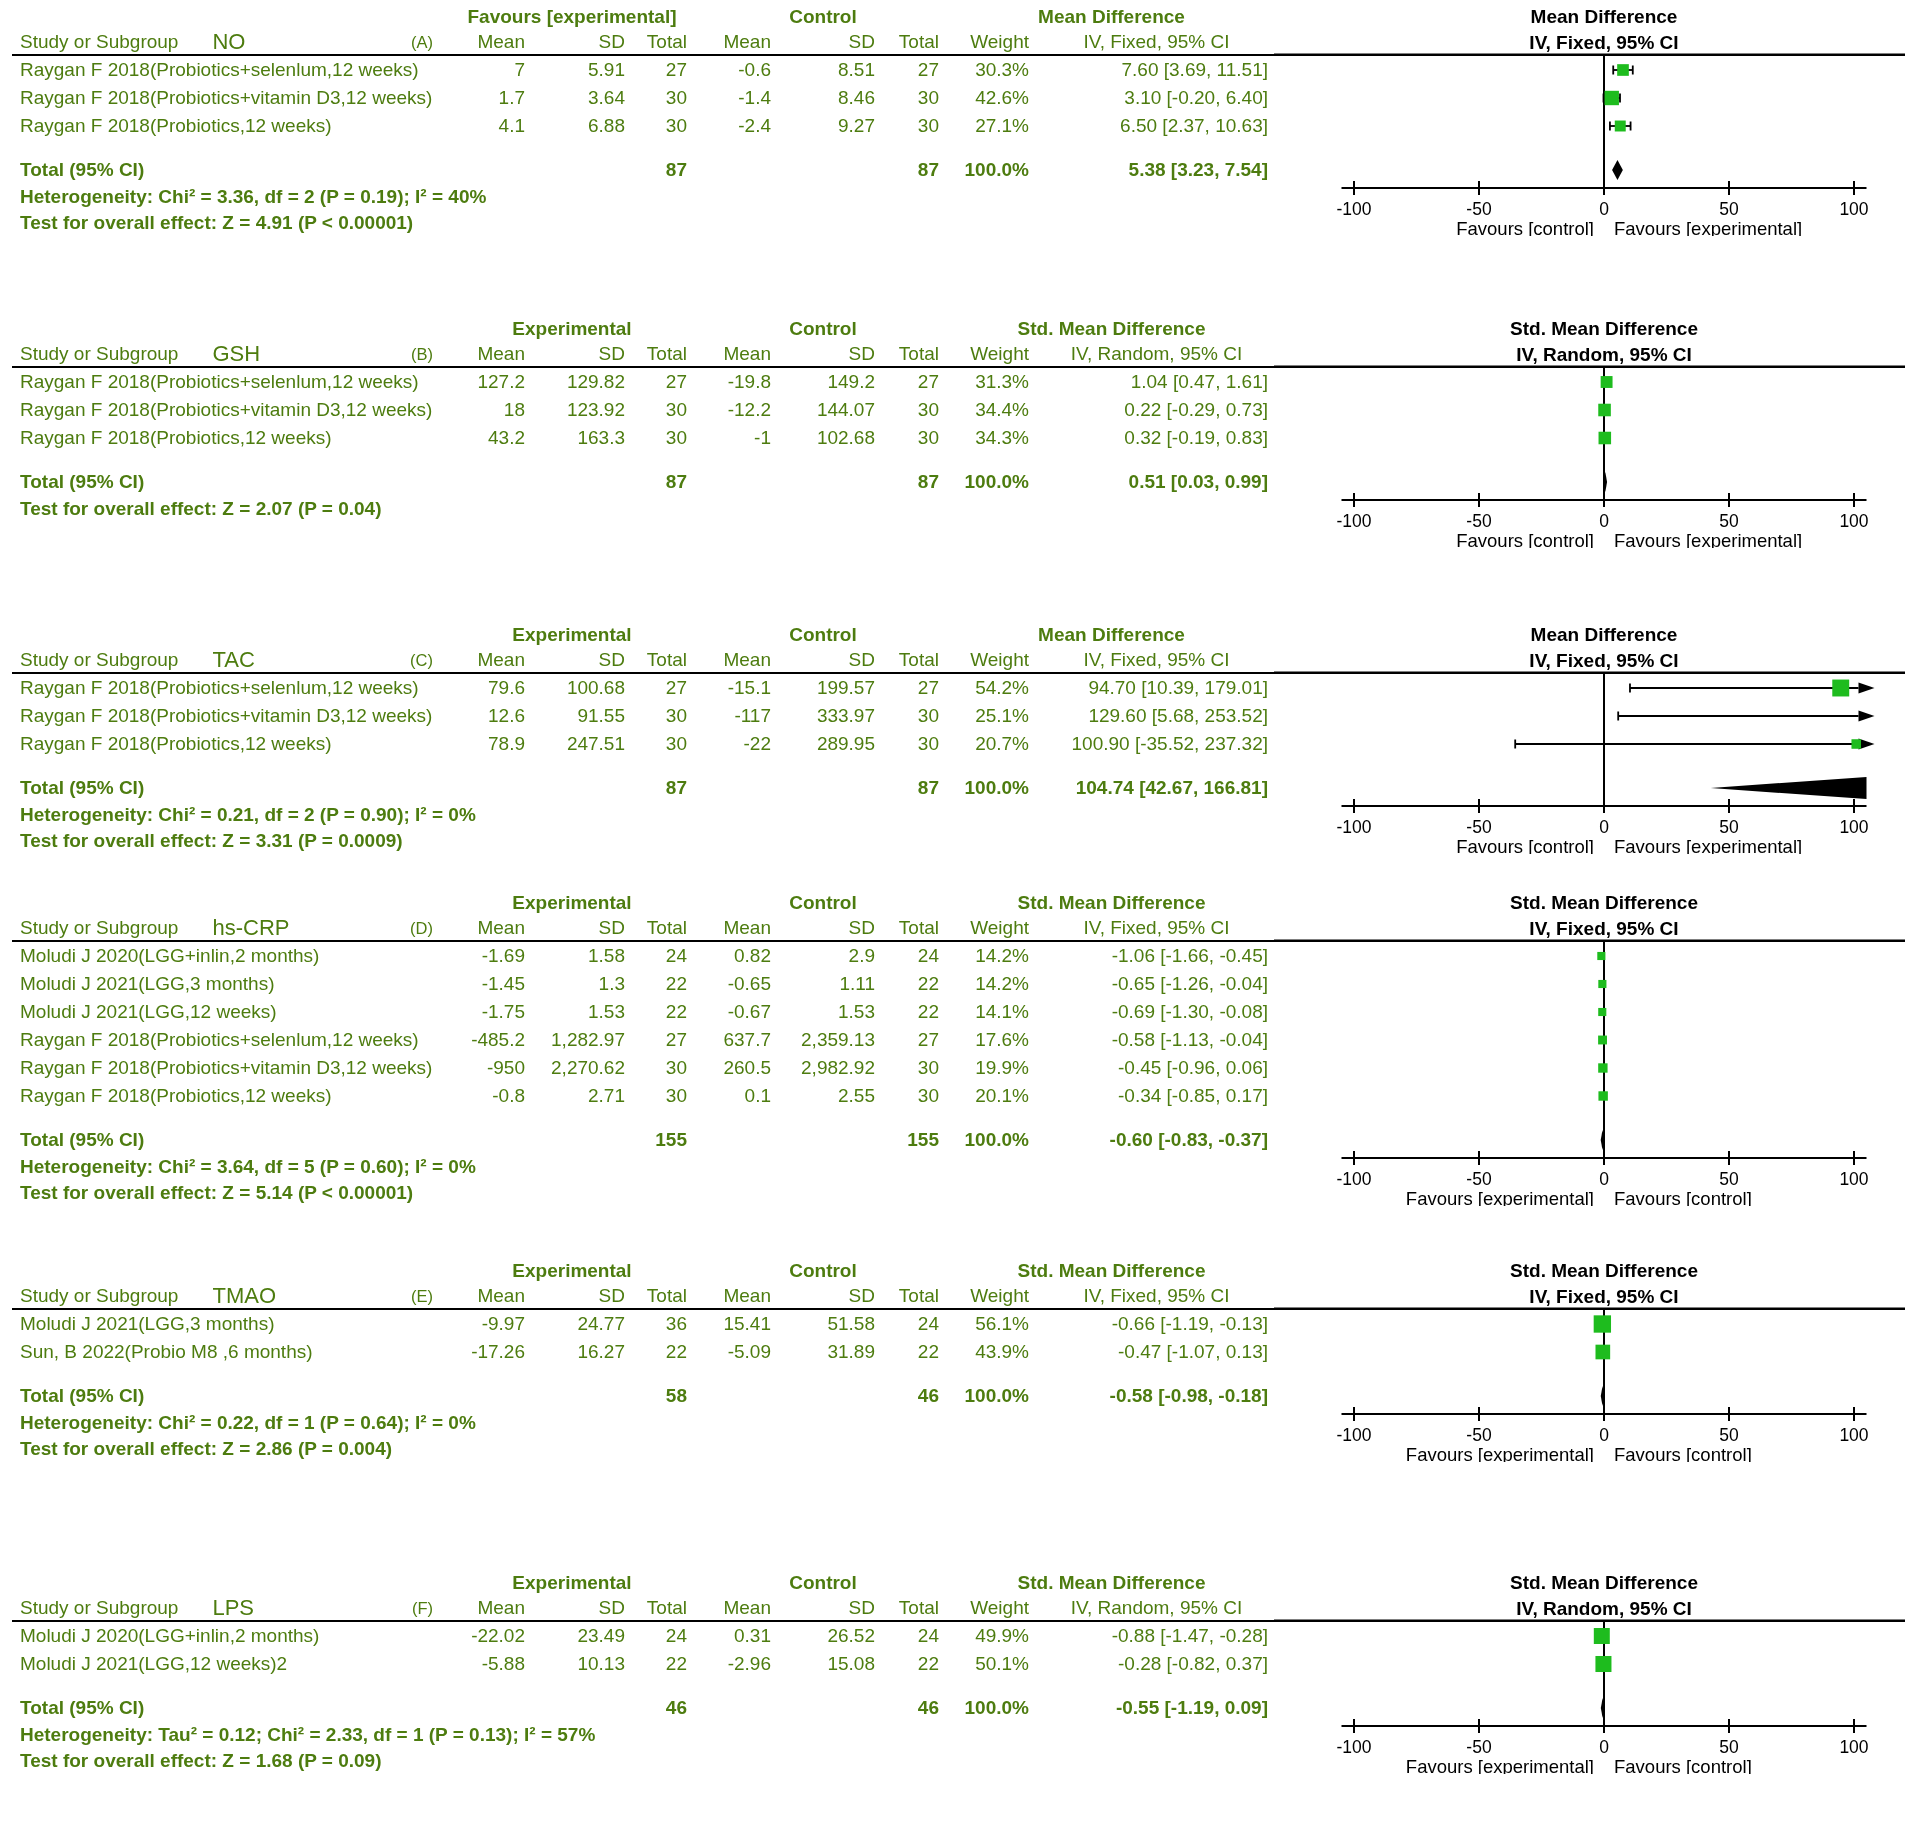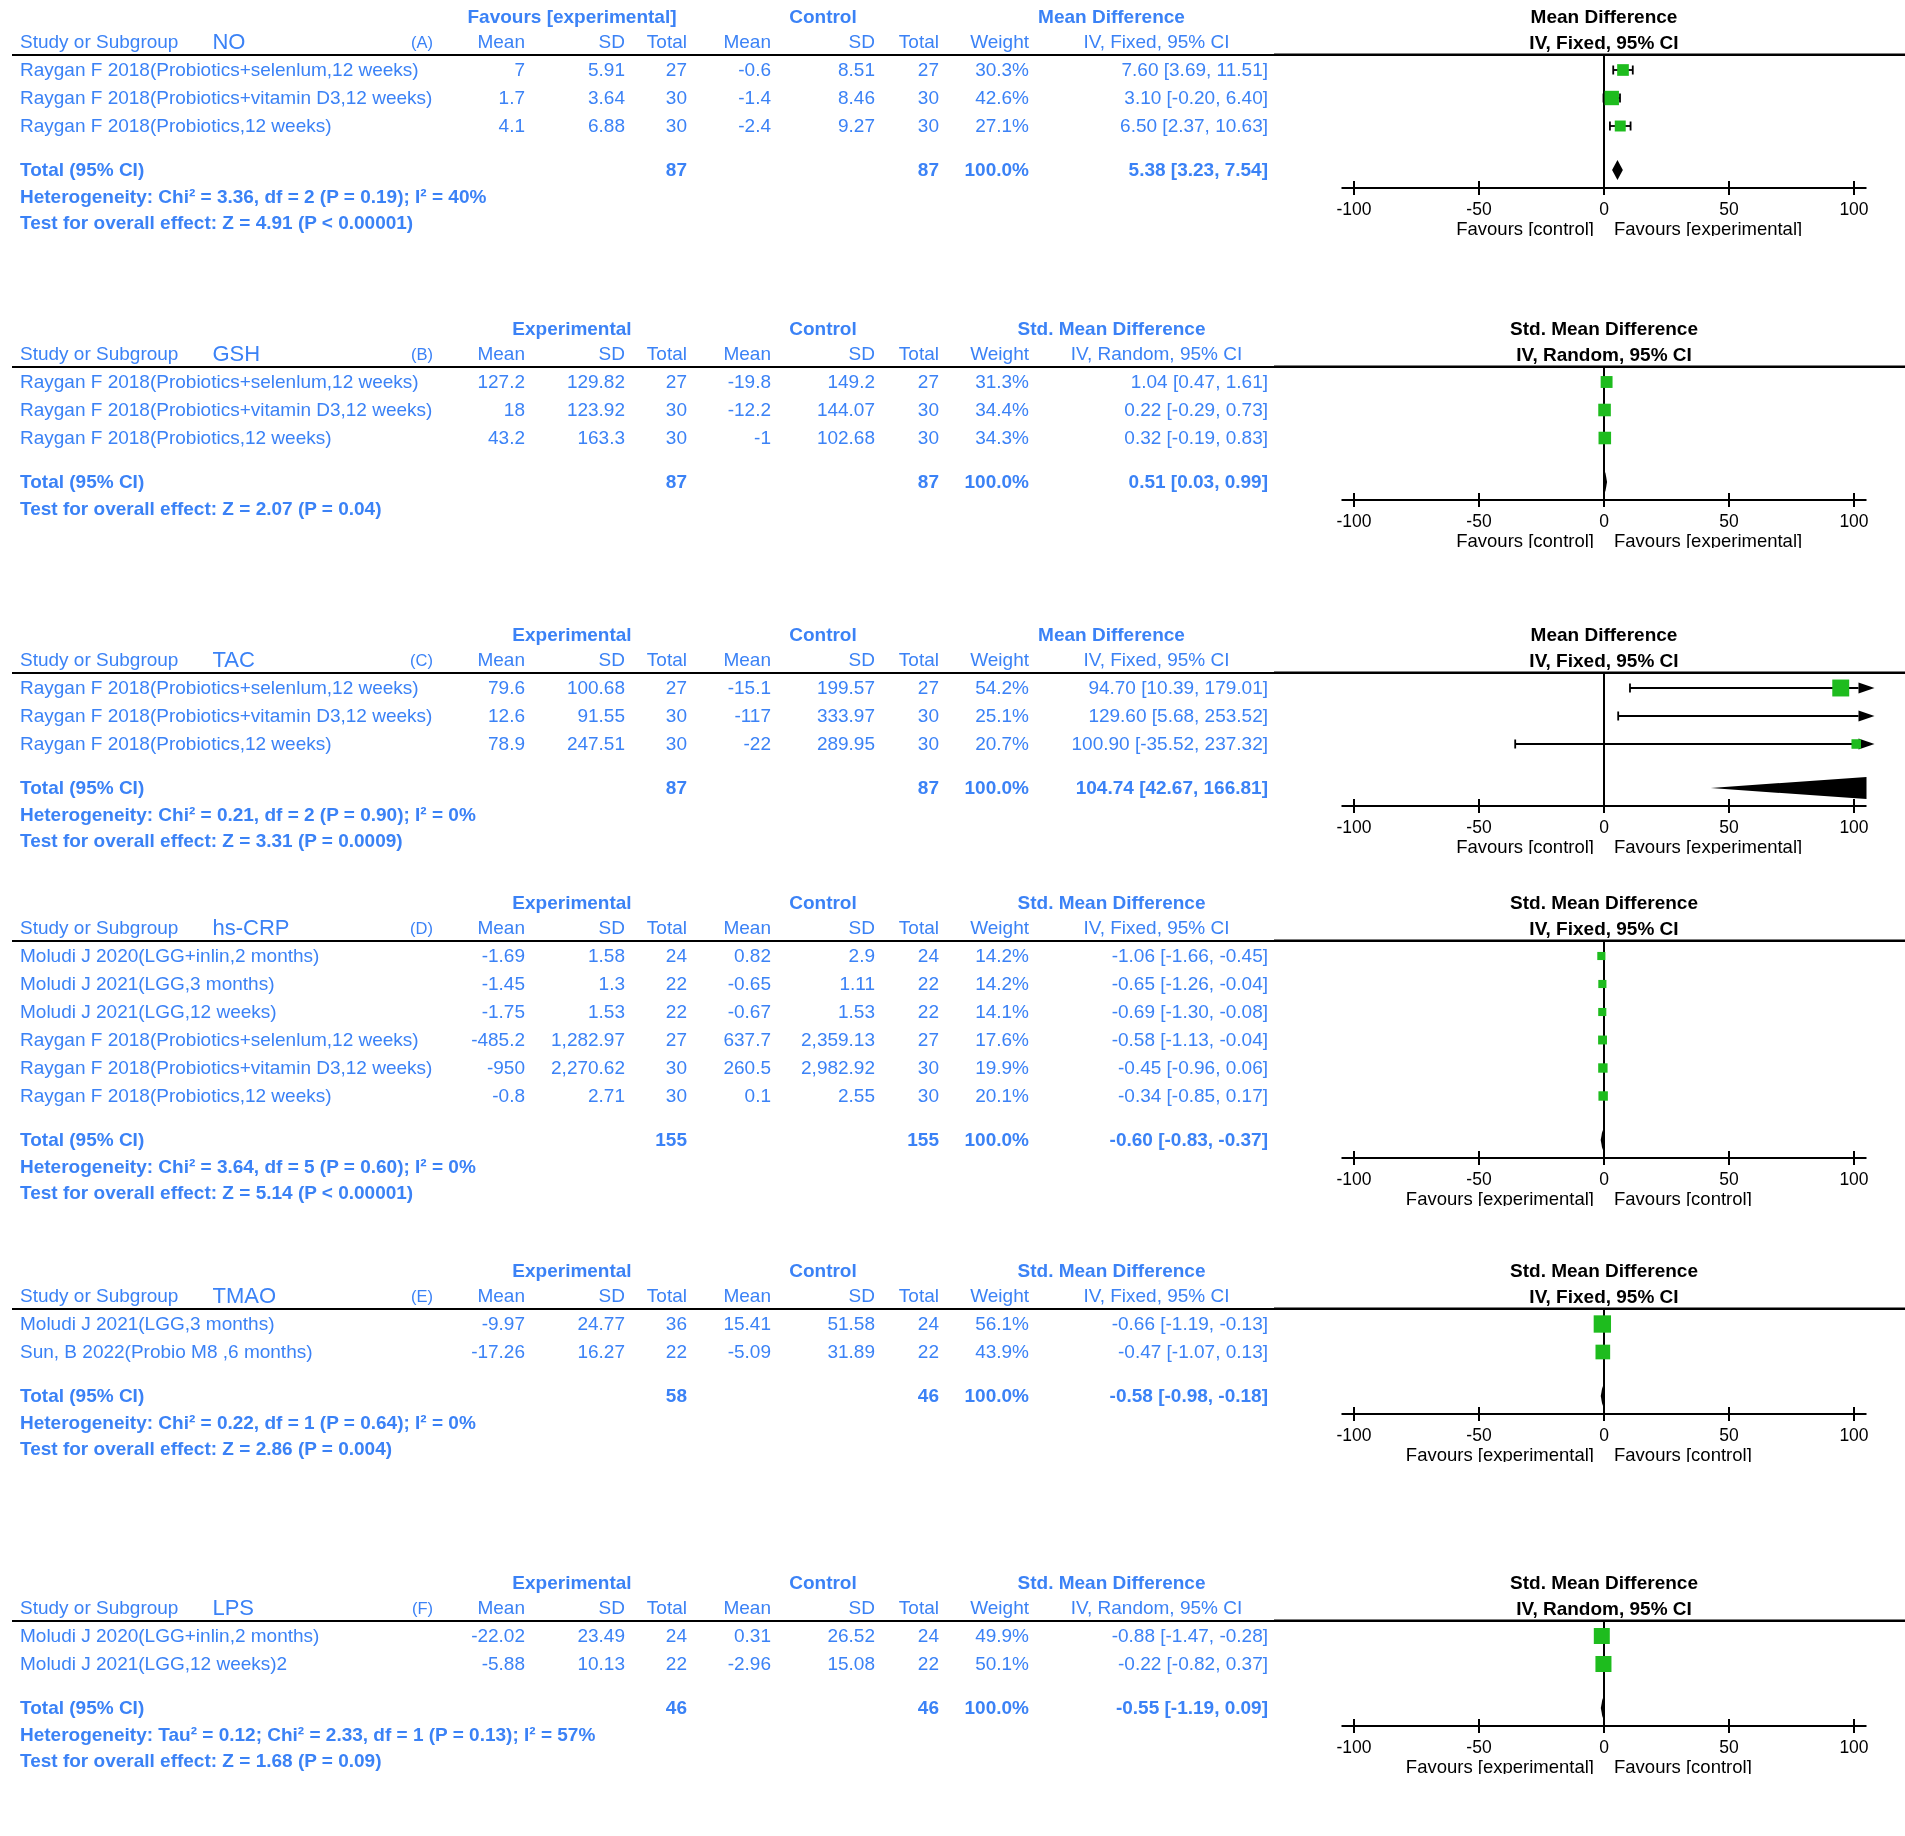--- a/index.html
+++ b/index.html
@@ -1,16 +1,16 @@
 <!DOCTYPE html>
 <html><head>
 <meta charset="utf-8">
 <style>
   html,body{margin:0;padding:0;background:#fff;width:1905px;}
-  #plots{padding:4px 16px 0 12px;font-family:"Liberation Sans",sans-serif;font-size:19px;color:#3b82f6;}
+  #plots{padding:4px 16px 0 12px;font-family:"Liberation Sans",sans-serif;font-size:19px;color:#4d7c0f;}
   .panel{position:relative;}
   .p1{margin-top:80px}.p2{margin-top:100px}.p3{margin-top:36px}.p4{margin-top:52px}.p5{margin-top:108px}
   .ltable{width:1262px;}
   .trow{display:grid;grid-template-columns:435px 88px 100px 62px 84px 104px 64px 90px 235px;box-sizing:border-box;}
   .gh{height:26px}
   .gh .c{font-weight:bold}
   .ch{height:26px;border-bottom:2.5px solid #000;}
   .ch .c{font-weight:normal}
   .dr{height:28px}
   .sp{height:16px}
@@ -653,21 +653,21 @@
 
   <div class="trow dr">
     <div class="c study">Moludi J 2021(LGG,12 weeks)2</div>
     <div class="c num">-5.88</div>
     <div class="c num">10.13</div>
     <div class="c num">22</div>
     <div class="c num">-2.96</div>
     <div class="c num">15.08</div>
     <div class="c num">22</div>
     <div class="c num">50.1%</div>
-    <div class="c ci">-0.22 [-0.82, 0.37]</div>
+    <div class="c ci">-0.28 [-0.82, 0.37]</div>
   </div>
 </div>
       <div class="trow sp">
           <div class="c full"></div>
         </div>
       <div class="trow tot">
         <div class="c study">Total (95% CI)</div>
         <div class="c num"></div>
         <div class="c num"></div>
         <div class="c num">46</div>

